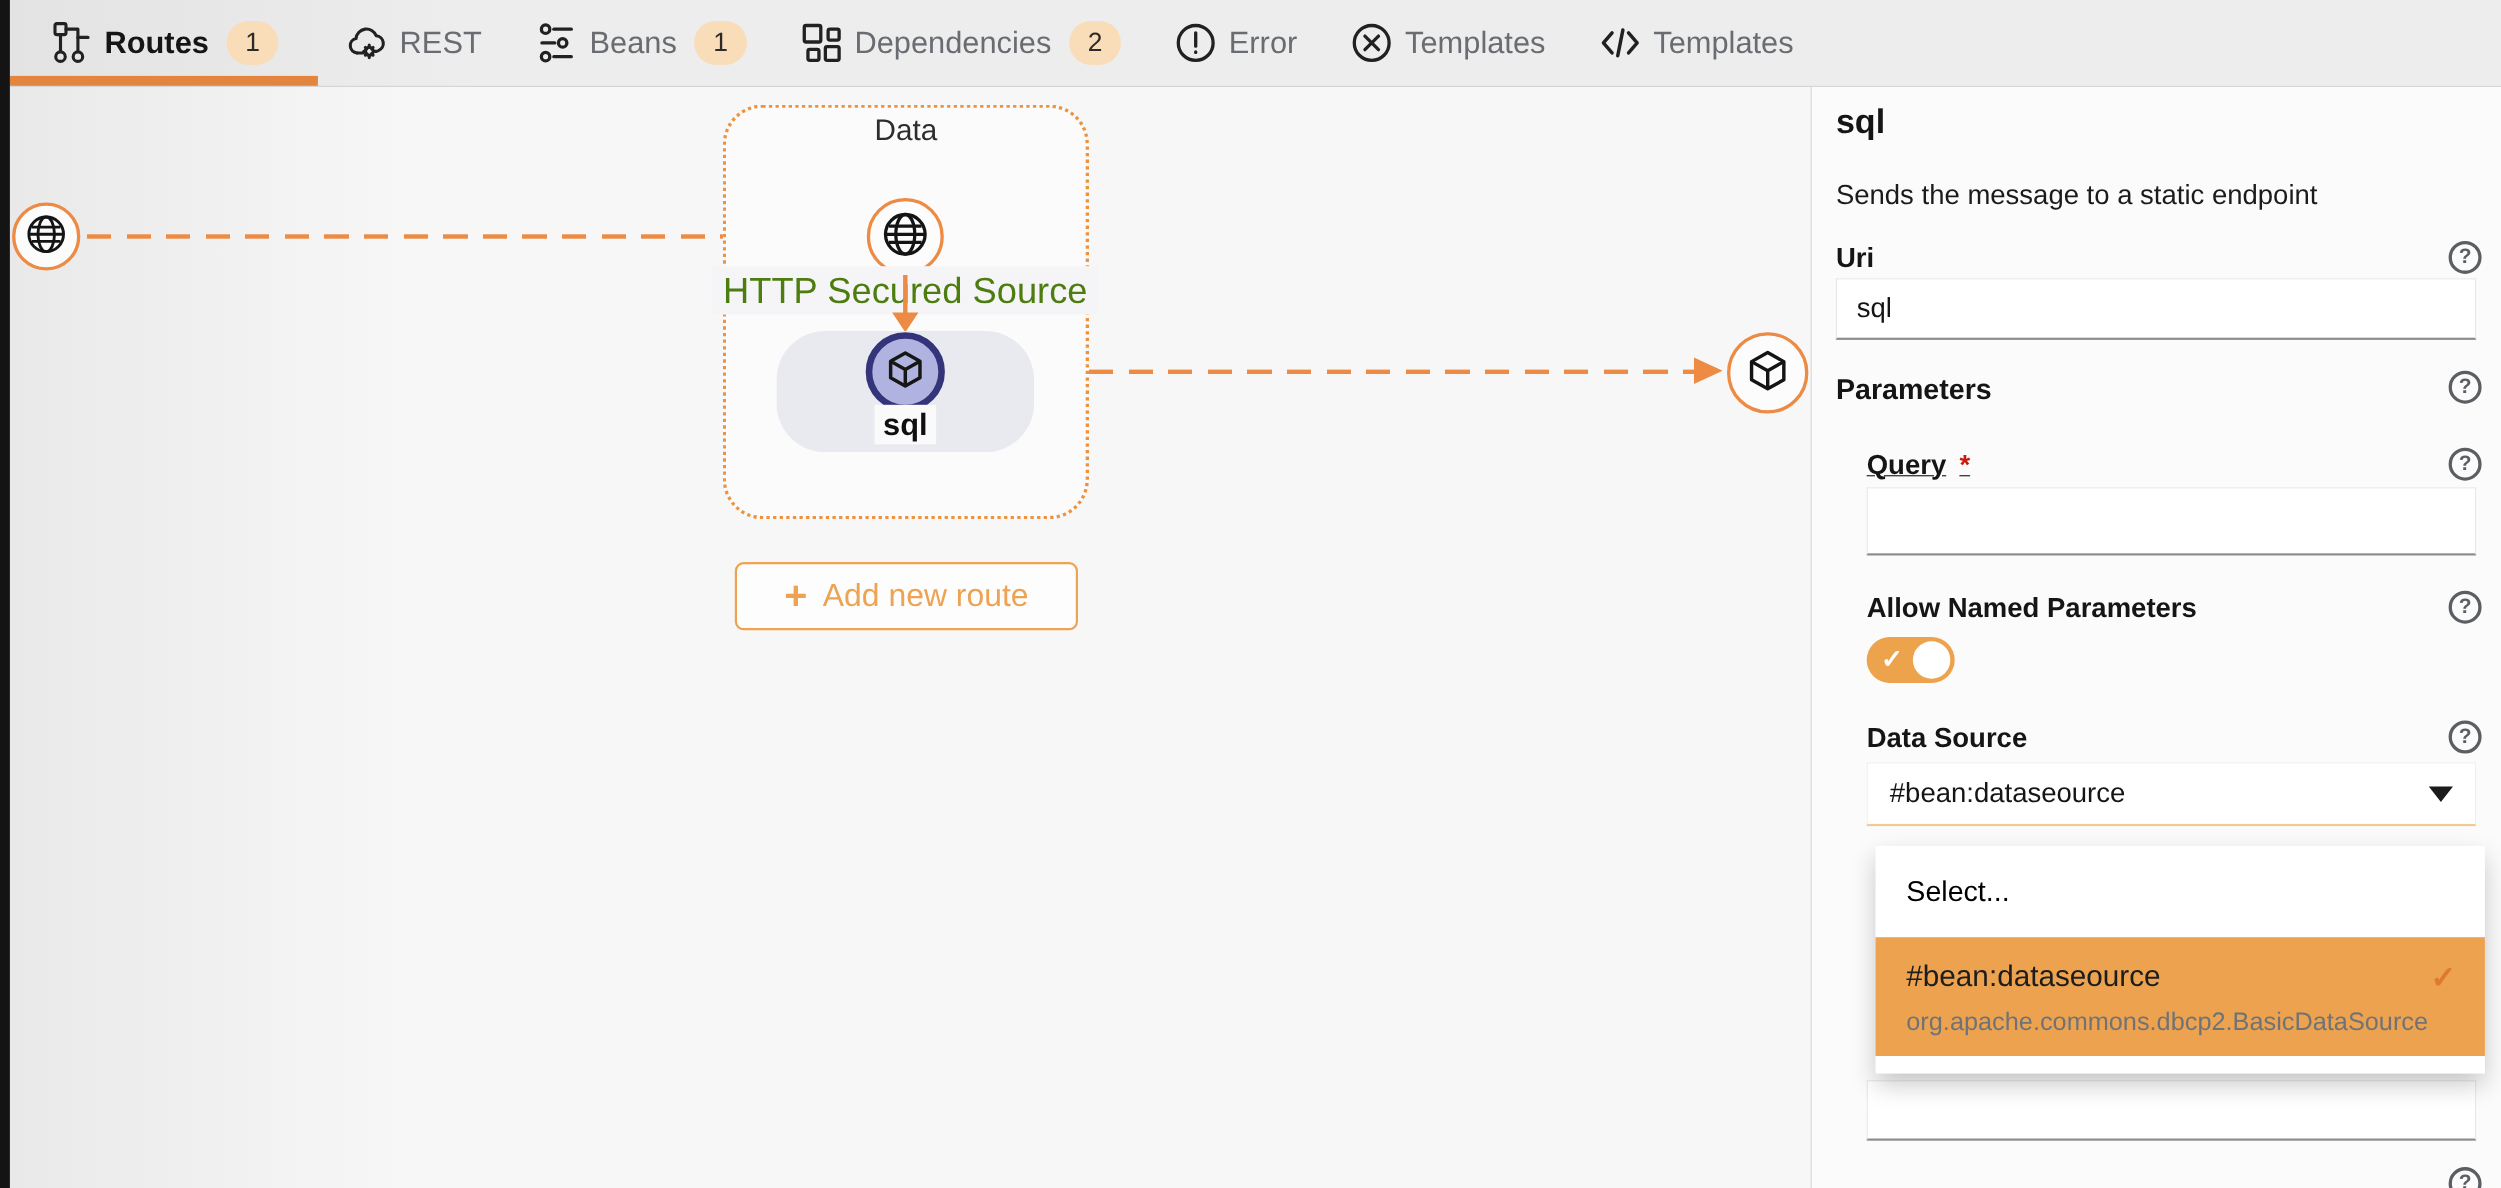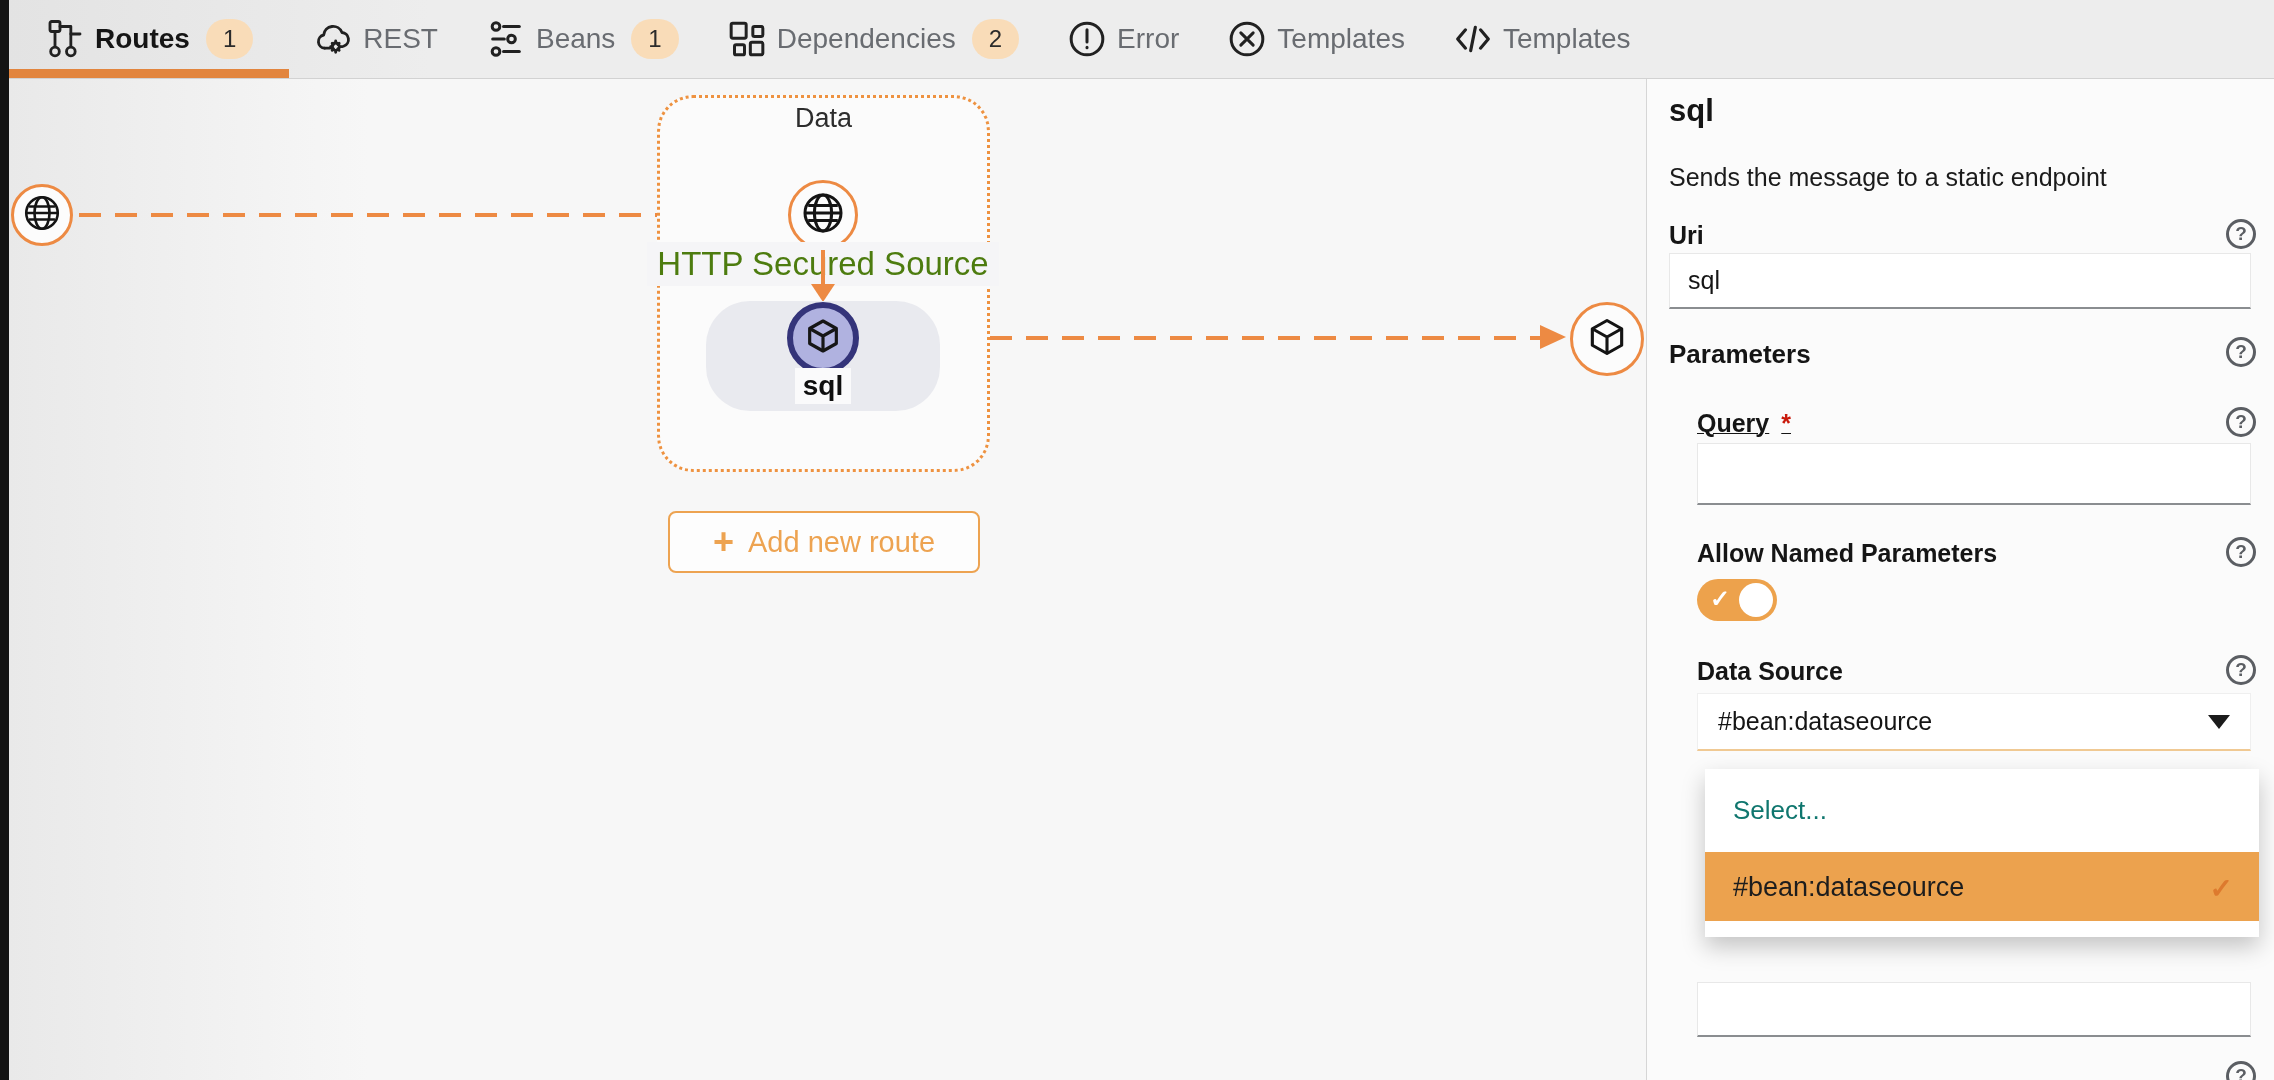--- a/index.html
+++ b/index.html
@@ -90,21 +90,21 @@
   #ds-label{left:50px;top:578px;}  #ds-help{top:576px;}
   #ds-select{position:absolute;left:50px;top:614px;width:554px;height:58px;box-sizing:border-box;
              background:#ffffff;border:1px solid #efefef;border-bottom:2px solid #f0c993;
              display:flex;align-items:center;justify-content:space-between;
              padding:0 20px;font-size:25px;color:#151515;cursor:pointer;}
   #ds-caret{width:0;height:0;border-left:11px solid transparent;border-right:11px solid transparent;
             border-top:14px solid #1b1b1b;}
   #ghost-input{left:50px;top:903px;width:554px;height:55px;z-index:1;}
   #popup{position:absolute;left:58px;top:690px;width:554px;background:#ffffff;z-index:10;
          box-shadow:0 10px 22px rgba(0,0,0,0.22);padding-bottom:16px;}
-  #opt-select{padding:26px 28px;font-size:26px;color:#0f766e;cursor:pointer;}
+  #opt-select{padding:26px 28px;font-size:26px;color:#000000;cursor:pointer;}
   #opt-bean{position:relative;background:#eca24e;padding:20px 28px 18px;cursor:pointer;}
   #opt-bean .oname{font-size:27px;color:#1d1d1d;}
   #opt-bean .ocheck{position:absolute;right:26px;top:20px;font-size:28px;font-weight:bold;color:#dd7a2e;}
   #opt-bean .otype{font-size:23px;color:#6f7377;margin-top:12px;}
   #partial-help{top:982px;}
 </style>
 </head>
 <body>
 
 <div id="app">
@@ -293,18 +293,19 @@
       <span id="ds-caret"></span>
     </div>
 
     <input class="tinput p-abs" id="ghost-input" style="">
 
     <div id="popup">
       <div id="opt-select">Select...</div>
       <div id="opt-bean">
         <div class="oname">#bean:dataseource</div>
         <span class="ocheck">✓</span>
+        <div class="otype">org.apache.commons.dbcp2.BasicDataSource</div>
       </div>
     </div>
 
     <span class="help" id="partial-help">?</span>
   </div>
 </div>
 
 </body></html>

